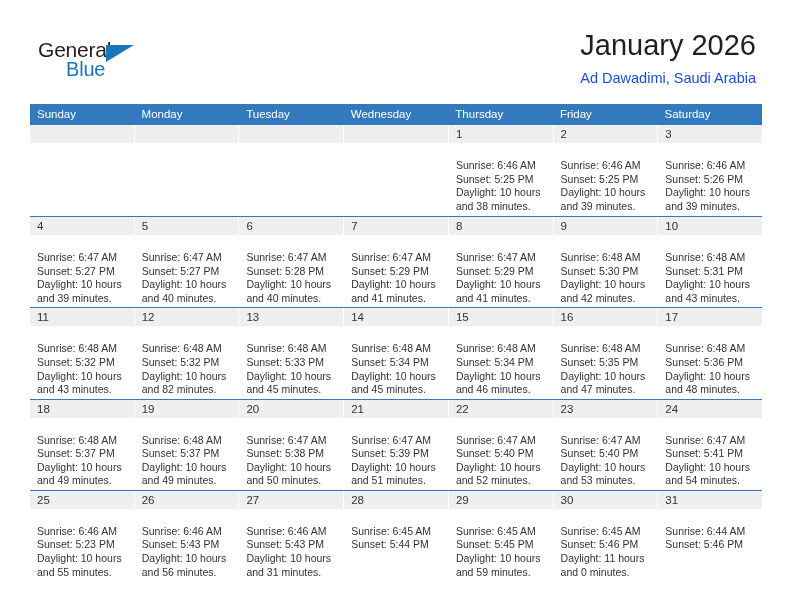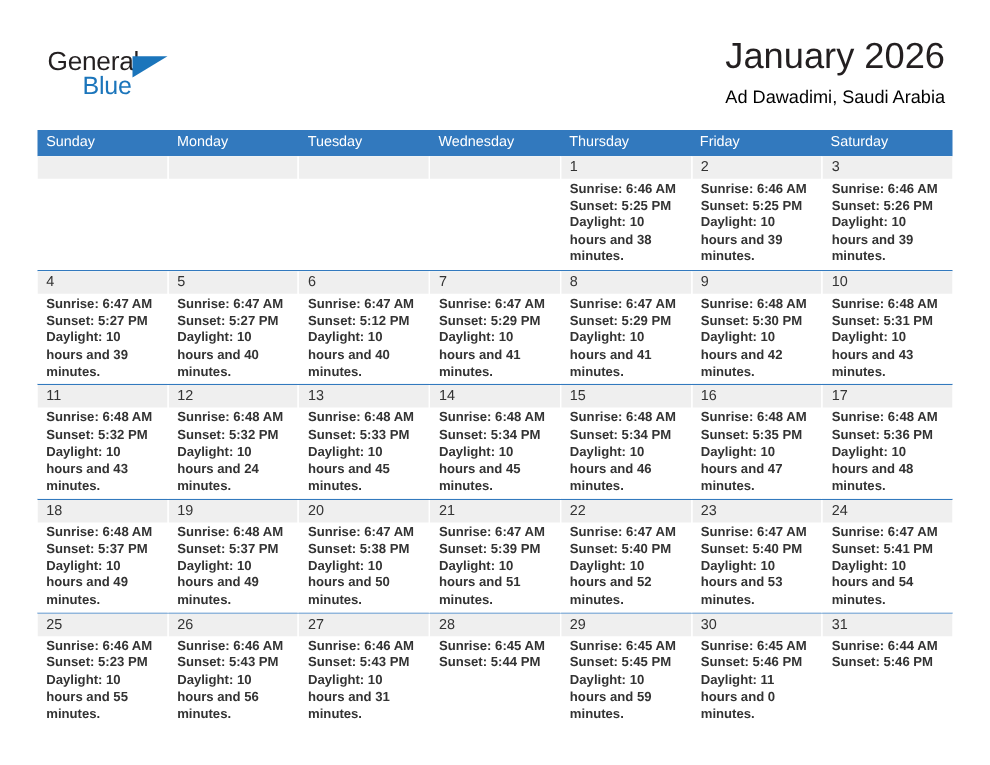--- a/index.html
+++ b/index.html
@@ -73,21 +73,21 @@
     text-align: right;
   }
   .cal-title {
     font-size: 29px;
     color: #231f20;
     line-height: 34px;
     white-space: nowrap;
   }
   .cal-subtitle {
     font-size: 14.5px;
-    color: #000000;
+    color: #1d4ed8;
     line-height: 20px;
     margin-top: 6px;
     white-space: nowrap;
   }
 
   
   .calendar {
     position: absolute;
     left: 30px;
     top: 104px;
@@ -139,25 +139,24 @@
     line-height: 18px;
     padding-left: 7px;
     color: #333333;
     box-sizing: border-box;
   }
   .cell.empty .daynum {
     color: transparent;
   }
 
   .info {
-    padding: 2px 7px 0 7px;
+    padding: 16px 7px 0 7px;
     font-size: 10.5px;
     line-height: 13.6px;
     color: #333333;
-    font-weight: bold;
   }
   .info div {
     white-space: nowrap;
   }
   .info .daylight {
     white-space: normal;
   }
 </style>
 </head>
 <body>
@@ -242,21 +241,21 @@
             <div class="info">
               <div>Sunrise: 6:47 AM</div>
               <div>Sunset: 5:27 PM</div>
               <div class="daylight">Daylight: 10 hours and 40 minutes.</div>
             </div>
           </div>
           <div class="cell">
             <div class="daynum">6</div>
             <div class="info">
               <div>Sunrise: 6:47 AM</div>
-              <div>Sunset: 5:12 PM</div>
+              <div>Sunset: 5:28 PM</div>
               <div class="daylight">Daylight: 10 hours and 40 minutes.</div>
             </div>
           </div>
           <div class="cell">
             <div class="daynum">7</div>
             <div class="info">
               <div>Sunrise: 6:47 AM</div>
               <div>Sunset: 5:29 PM</div>
               <div class="daylight">Daylight: 10 hours and 41 minutes.</div>
             </div>
@@ -293,21 +292,21 @@
               <div>Sunrise: 6:48 AM</div>
               <div>Sunset: 5:32 PM</div>
               <div class="daylight">Daylight: 10 hours and 43 minutes.</div>
             </div>
           </div>
           <div class="cell">
             <div class="daynum">12</div>
             <div class="info">
               <div>Sunrise: 6:48 AM</div>
               <div>Sunset: 5:32 PM</div>
-              <div class="daylight">Daylight: 10 hours and 24 minutes.</div>
+              <div class="daylight">Daylight: 10 hours and 82 minutes.</div>
             </div>
           </div>
           <div class="cell">
             <div class="daynum">13</div>
             <div class="info">
               <div>Sunrise: 6:48 AM</div>
               <div>Sunset: 5:33 PM</div>
               <div class="daylight">Daylight: 10 hours and 45 minutes.</div>
             </div>
           </div>

